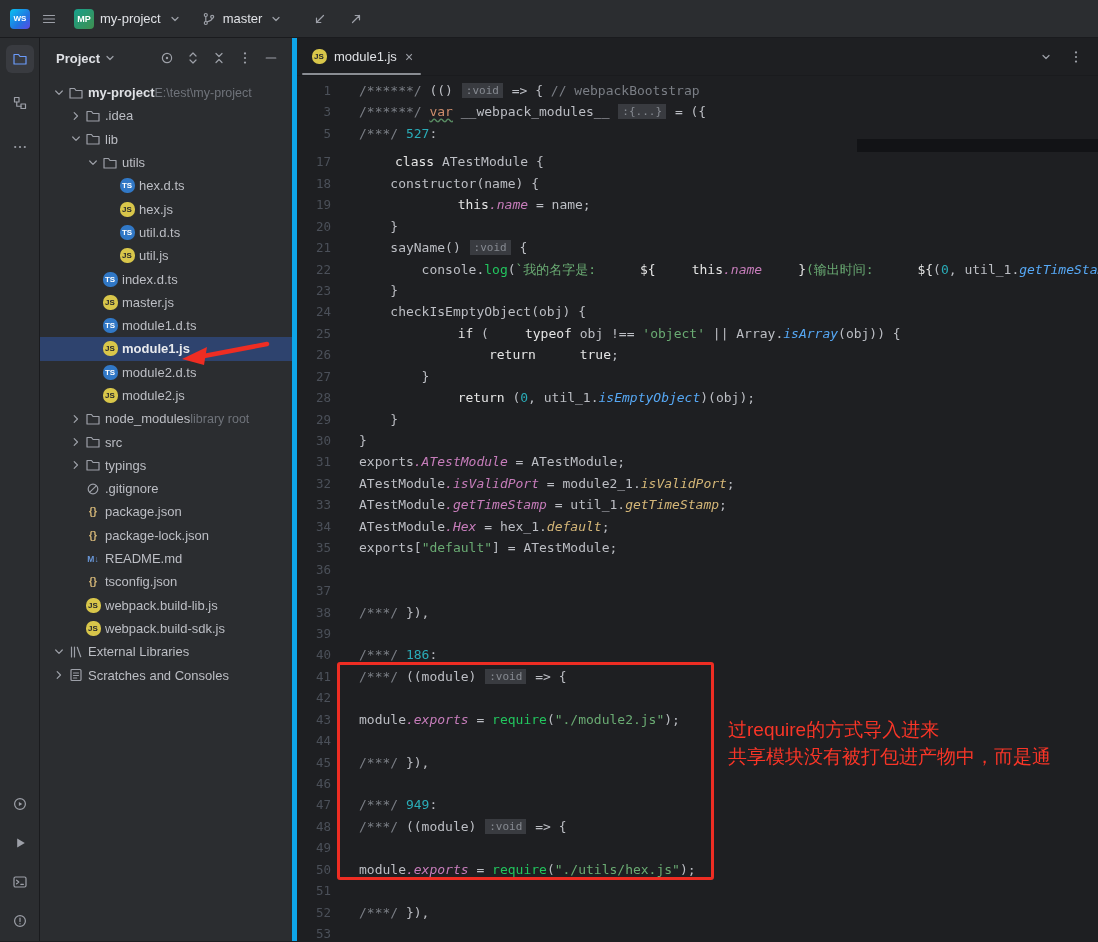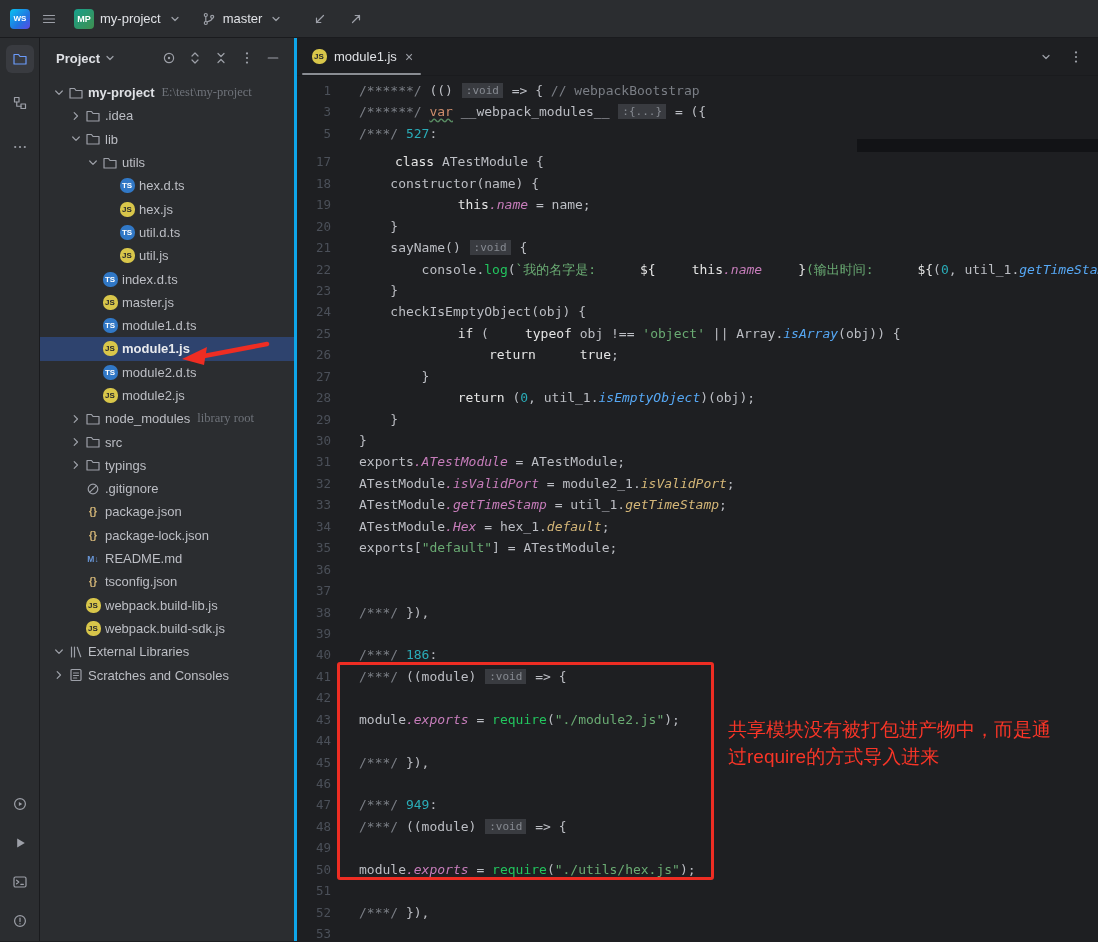--- a/index.html
+++ b/index.html
@@ -43,36 +43,36 @@
   }
   .ab-group { display:flex; flex-direction:column; gap:16px; align-items:center; }
   .ab-group.bottom { margin-top:auto; gap:11px; }
   .icon-btn {
     width:28px; height:28px; border-radius:6px; display:flex; align-items:center; justify-content:center;
     color:#9da0a8;
   }
   .icon-btn.active { background:#393b40; color:#6b9bfa; }
 
   
-  .project-panel { width:257px; background:#2b2d30; border-right:3px solid #0ea5e9; display:flex; flex-direction:column; flex:none;justify-content:flex-end; }
+  .project-panel { width:257px; background:#2b2d30; border-right:5px solid #0ea5e9; display:flex; flex-direction:column; flex:none;justify-content:flex-end; }
   .pp-header { height:40px; display:flex; align-items:center; padding:0 10px 0 16px; flex:none; }
   .pp-title { font-weight:600; color:#dfe1e5; }
   .pp-title-chev { margin-left:2px; color:#9da0a8; display:flex; }
   .pp-actions { margin-left:auto; display:flex; gap:4px; align-items:center; }
   .pp-actions .icon-btn { width:22px; height:22px; }
 
   .tree { flex:1; padding-top:3px; overflow:hidden; white-space:nowrap; }
   .tree-row { height:23.3px; display:flex; align-items:center; }
   .tree-row.sel { background:#2e436e; }
   .tree-row.sel .tree-label { color:#e8eaed; font-weight:600; }
   .chev { width:17px; height:16px; flex:none; display:inline-flex; align-items:center; justify-content:center; color:#9da0a8; }
   .icon { width:18px; height:16px; flex:none; display:inline-flex; align-items:center; justify-content:center; color:#9da0a8; }
   .tree-label { margin-left:3px; color:#bcbec4; }
   .tree-label.bold { font-weight:700; color:#dfe1e5; }
-  .tree-extra { margin-left:7px; color:#6f737a; font-size:12.5px;font-family:Liberation Serif, serif; }
+  .tree-extra { color:#6f737a; font-size:12.5px; }
 
   .badge {
     width:15px; height:15px; border-radius:7px; display:flex; align-items:center; justify-content:center;
     font-size:8px; font-weight:bold; font-family:"Liberation Sans",sans-serif;
   }
   .badge-js { background:#d8c64a; color:#26282c; }
   .badge-ts { background:#3178c6; color:#fff; }
   .badge-json { background:none; color:#d5b778; font-size:10px; }
   .badge-md { background:none; color:#6997d8; font-size:8.5px; }
 
@@ -529,19 +529,19 @@
           </span>
         </span>
     </div>
     <div class="code" id="code"><div class="code-line"><span class="gutter">1</span><span class="ct"><span class="t-c">/******/ </span><span class="t-d">(() </span><span class="t-ch">:void</span><span class="t-d"> =&gt; { </span><span class="t-c">// webpackBootstrap</span></span></div><div class="code-line"><span class="gutter">3</span><span class="ct"><span class="t-c">/******/ </span><span class="t-ku">var</span><span class="t-d"> __webpack_modules__ </span><span class="t-ch">:{...}</span><span class="t-d"> = ({</span></span></div><div class="code-line fold-gap"><span class="gutter">5</span><span class="ct"><span class="t-c">/***/ </span><span class="t-n">527</span><span class="t-d">:</span></span></div><div class="code-line"><span class="gutter">17</span><span class="ct"><span class="t-k">class</span><span class="t-d"> ATestModule {</span></span></div><div class="code-line"><span class="gutter">18</span><span class="ct"><span class="t-d">    constructor(name) {</span></span></div><div class="code-line"><span class="gutter">19</span><span class="ct"><span class="t-d">        </span><span class="t-k">this</span><span class="t-p">.name</span><span class="t-d"> = name;</span></span></div><div class="code-line"><span class="gutter">20</span><span class="ct"><span class="t-d">    }</span></span></div><div class="code-line"><span class="gutter">21</span><span class="ct"><span class="t-d">    sayName() </span><span class="t-ch">:void</span><span class="t-d"> {</span></span></div><div class="code-line"><span class="gutter">22</span><span class="ct"><span class="t-d">        console.</span><span class="t-f">log</span><span class="t-d">(</span><span class="t-s">`我的名字是: </span><span class="t-k">${</span><span class="t-k">this</span><span class="t-p">.name</span><span class="t-k">}</span><span class="t-s">(输出时间: </span><span class="t-k">${</span><span class="t-d">(</span><span class="t-n">0</span><span class="t-d">, util_1.</span><span class="t-ib">getTimeStamp</span><span class="t-d">)()</span><span class="t-k">}</span><span class="t-s">)`</span><span class="t-d">);</span></span></div><div class="code-line"><span class="gutter">23</span><span class="ct"><span class="t-d">    }</span></span></div><div class="code-line"><span class="gutter">24</span><span class="ct"><span class="t-d">    checkIsEmptyObject(obj) {</span></span></div><div class="code-line"><span class="gutter">25</span><span class="ct"><span class="t-d">        </span><span class="t-k">if</span><span class="t-d"> (</span><span class="t-k">typeof</span><span class="t-d"> obj !== </span><span class="t-s">'object'</span><span class="t-d"> || Array.</span><span class="t-ib">isArray</span><span class="t-d">(obj)) {</span></span></div><div class="code-line"><span class="gutter">26</span><span class="ct"><span class="t-d">            </span><span class="t-k">return</span><span class="t-d"> </span><span class="t-k">true</span><span class="t-d">;</span></span></div><div class="code-line"><span class="gutter">27</span><span class="ct"><span class="t-d">        }</span></span></div><div class="code-line"><span class="gutter">28</span><span class="ct"><span class="t-d">        </span><span class="t-k">return</span><span class="t-d"> (</span><span class="t-n">0</span><span class="t-d">, util_1.</span><span class="t-ib">isEmptyObject</span><span class="t-d">)(obj);</span></span></div><div class="code-line"><span class="gutter">29</span><span class="ct"><span class="t-d">    }</span></span></div><div class="code-line"><span class="gutter">30</span><span class="ct"><span class="t-d">}</span></span></div><div class="code-line"><span class="gutter">31</span><span class="ct"><span class="t-d">exports</span><span class="t-p">.ATestModule</span><span class="t-d"> = ATestModule;</span></span></div><div class="code-line"><span class="gutter">32</span><span class="ct"><span class="t-d">ATestModule</span><span class="t-p">.isValidPort</span><span class="t-d"> = module2_1.</span><span class="t-iy">isValidPort</span><span class="t-d">;</span></span></div><div class="code-line"><span class="gutter">33</span><span class="ct"><span class="t-d">ATestModule</span><span class="t-p">.getTimeStamp</span><span class="t-d"> = util_1.</span><span class="t-iy">getTimeStamp</span><span class="t-d">;</span></span></div><div class="code-line"><span class="gutter">34</span><span class="ct"><span class="t-d">ATestModule</span><span class="t-p">.Hex</span><span class="t-d"> = hex_1.</span><span class="t-iy">default</span><span class="t-d">;</span></span></div><div class="code-line"><span class="gutter">35</span><span class="ct"><span class="t-d">exports[</span><span class="t-s">"default"</span><span class="t-d">] = ATestModule;</span></span></div><div class="code-line"><span class="gutter">36</span><span class="ct"></span></div><div class="code-line"><span class="gutter">37</span><span class="ct"></span></div><div class="code-line"><span class="gutter">38</span><span class="ct"><span class="t-c">/***/ </span><span class="t-d">}),</span></span></div><div class="code-line"><span class="gutter">39</span><span class="ct"></span></div><div class="code-line"><span class="gutter">40</span><span class="ct"><span class="t-c">/***/ </span><span class="t-n">186</span><span class="t-d">:</span></span></div><div class="code-line"><span class="gutter">41</span><span class="ct"><span class="t-c">/***/ </span><span class="t-d">((module) </span><span class="t-ch">:void</span><span class="t-d"> =&gt; {</span></span></div><div class="code-line"><span class="gutter">42</span><span class="ct"></span></div><div class="code-line"><span class="gutter">43</span><span class="ct"><span class="t-d">module</span><span class="t-p">.exports</span><span class="t-d"> = </span><span class="t-f">require</span><span class="t-d">(</span><span class="t-s">"./module2.js"</span><span class="t-d">);</span></span></div><div class="code-line"><span class="gutter">44</span><span class="ct"></span></div><div class="code-line"><span class="gutter">45</span><span class="ct"><span class="t-c">/***/ </span><span class="t-d">}),</span></span></div><div class="code-line"><span class="gutter">46</span><span class="ct"></span></div><div class="code-line"><span class="gutter">47</span><span class="ct"><span class="t-c">/***/ </span><span class="t-n">949</span><span class="t-d">:</span></span></div><div class="code-line"><span class="gutter">48</span><span class="ct"><span class="t-c">/***/ </span><span class="t-d">((module) </span><span class="t-ch">:void</span><span class="t-d"> =&gt; {</span></span></div><div class="code-line"><span class="gutter">49</span><span class="ct"></span></div><div class="code-line"><span class="gutter">50</span><span class="ct"><span class="t-d">module</span><span class="t-p">.exports</span><span class="t-d"> = </span><span class="t-f">require</span><span class="t-d">(</span><span class="t-s">"./utils/hex.js"</span><span class="t-d">);</span></span></div><div class="code-line"><span class="gutter">51</span><span class="ct"></span></div><div class="code-line"><span class="gutter">52</span><span class="ct"><span class="t-c">/***/ </span><span class="t-d">}),</span></span></div><div class="code-line"><span class="gutter">53</span><span class="ct"></span></div></div>
   </div>
 </div>
 
 <div class="redacted"></div>
 <div class="red-rect"></div>
 <div class="red-note">
+  <div>过require的方式导入进来</div>
   <div>共享模块没有被打包进产物中，而是通</div>
-  <div>过require的方式导入进来</div>
 </div>
 <svg class="arrow-svg" width="100" height="40" viewBox="0 0 100 40">
   <path d="M95 10 L32 22" stroke="#ee2d23" stroke-width="4.5" stroke-linecap="round" fill="none"></path>
   <path d="M10 25 L35 13 L32 31 Z" fill="#ee2d23"></path>
 </svg>
 
 </body></html>

